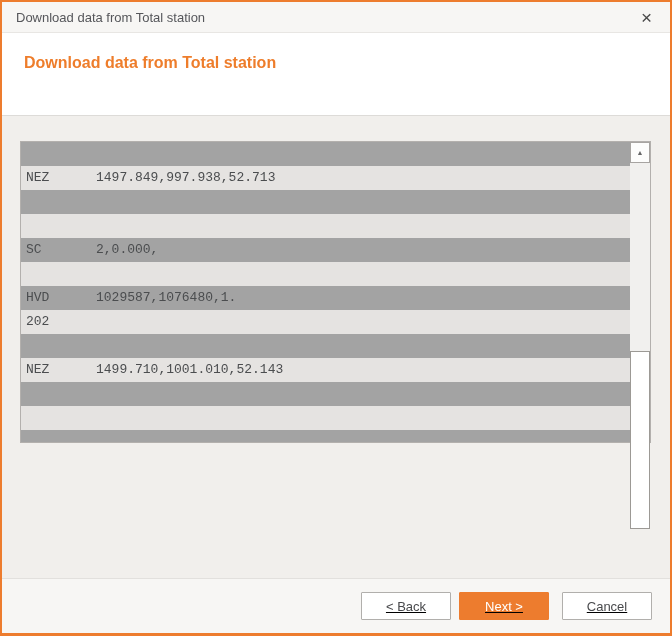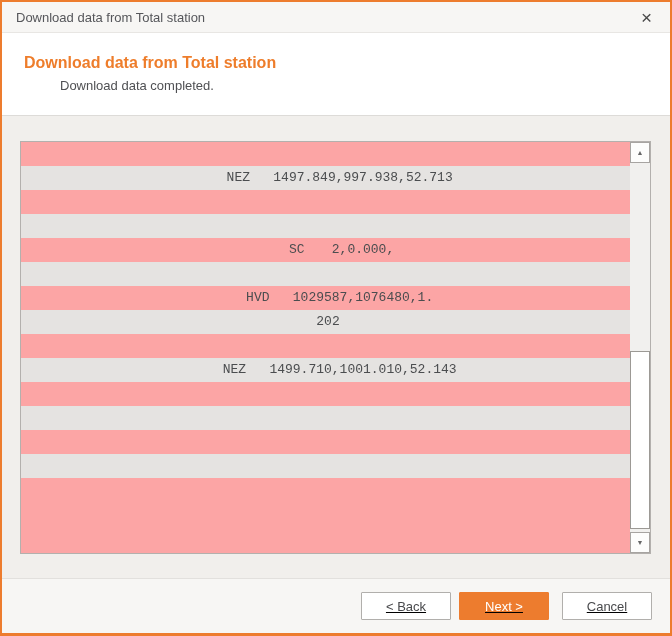--- a/index.html
+++ b/index.html
@@ -34,22 +34,22 @@
     flex:0 0 83px;height:83px;box-sizing:border-box;background:#fff;
     padding:21px 0 0 22px;border-bottom:1px solid #DDDBD8;
   }
   .heading{color:var(--heading);font-size:16px;font-weight:bold;}
   .subtitle{margin:6px 0 0 36px;font-size:13px;color:#4F5053;}
   
   .content{
     flex:1;background:#F1EFEC;padding:25px 19px 0 18px;box-sizing:border-box;
   }
   .listbox{
-    position:relative;height:413px;box-sizing:border-box;
-    background:#fca5a5;border:1px solid #B3B0AD;text-align:center;
+    position:relative;height:302px;box-sizing:border-box;
+    background:#a3a3a3;border:1px solid #B3B0AD;
   }
   .rows{position:absolute;left:0;top:0;right:20px;bottom:0;overflow:hidden;}
   .log-row{
     height:24px;line-height:24px;padding-left:5px;white-space:pre;
     font-family:"Liberation Mono",monospace;font-size:13px;color:var(--logtext);
   }
   .log-row:nth-child(even){background:var(--stripe);}
   .log-code{display:inline-block;width:70px;}
   
   .scrollbar{
@@ -91,21 +91,20 @@
 
 <div class="dialog">
 
   <div class="titlebar">
     <span class="titlebar-text">Download data from Total station</span>
     <span class="close-btn">×</span>
   </div>
 
   <div class="header">
     <div class="heading">Download data from Total station</div>
-    <div class="subtitle">Download data completed.</div>
   </div>
 
   <div class="content">
     <div class="listbox">
       <div class="rows">
         <div class="log-row"><span class="log-code"></span><span class="log-value"></span></div>
         <div class="log-row"><span class="log-code">NEZ</span><span class="log-value">1497.849,997.938,52.713</span></div>
         <div class="log-row"><span class="log-code"></span><span class="log-value"></span></div>
         <div class="log-row"><span class="log-code"></span><span class="log-value"></span></div>
         <div class="log-row"><span class="log-code">SC</span><span class="log-value">2,0.000,</span></div>

